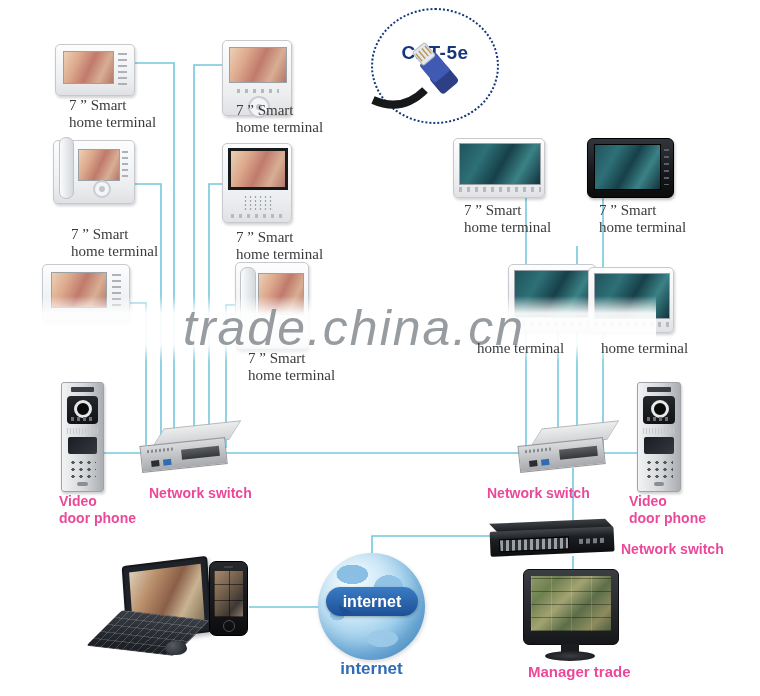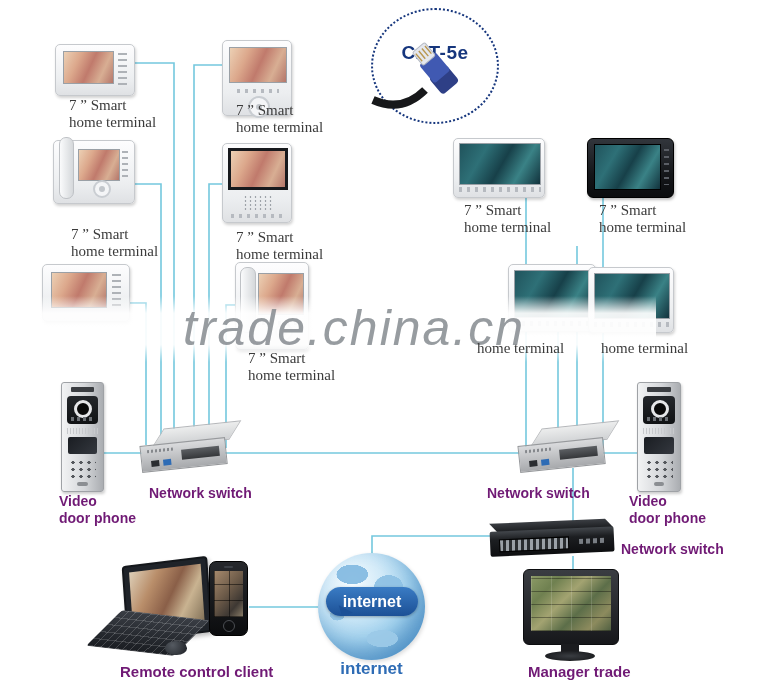--- a/index.html
+++ b/index.html
@@ -23,21 +23,21 @@
   .handset{position:absolute;background:linear-gradient(90deg,#fafbfc,#d5d8db);
            border:1px solid #bfc2c6;border-radius:7px;}
   .blk-body{background:linear-gradient(180deg,#32363c 0%,#15171a 60%,#0b0c0e 100%);
             border:1px solid #000;border-radius:6px;box-shadow:1px 2px 3px rgba(0,0,0,.25);}
   .grille{position:absolute;background-image:radial-gradient(#9ea3a9 1px,transparent 1.2px);
           background-size:5px 4px;}
   
   .tlabel{position:absolute;z-index:45;font-family:"Liberation Serif",serif;font-size:15px;
           line-height:17px;color:var(--label-text,#3b3b3b);white-space:nowrap;}
   .slabel{position:absolute;z-index:45;font-size:14px;line-height:17px;font-weight:600;
-          color:#701a75;white-space:nowrap;}
+          color:#ec4899;white-space:nowrap;}
   
   .doorphone{background:linear-gradient(90deg,#f2f3f4 0%,#d5d7da 55%,#aaadb1 100%);
              border:1px solid #9fa2a6;border-radius:3px;box-shadow:1px 2px 3px rgba(0,0,0,.2);}
   .dp-name{position:absolute;top:4px;left:22%;width:56%;height:5px;background:#3a3d41;border-radius:1px;}
   .dp-cam{position:absolute;top:13px;left:13%;width:74%;height:28px;background:linear-gradient(180deg,#24272b,#101214);border-radius:4px;}
   .dp-lens{position:absolute;left:50%;top:4px;width:12px;height:12px;margin-left:-8px;
            border:3px solid #e6e7e9;border-radius:50%;background:#0a0a0a;}
   .dp-slits{position:absolute;left:12%;bottom:3px;width:76%;height:4px;
             background:repeating-linear-gradient(90deg,#6b6f74 0 3px,transparent 3px 6px);}
   .dp-mic{position:absolute;top:45px;left:13%;width:74%;height:6px;
@@ -333,19 +333,18 @@
   <div class="dev rc-mon" style="left:124px;top:561px;width:86px;height:76px;">
     <div class="rc-scr"></div>
   </div>
   <div class="rc-kb" style="left:99px;top:615px;width:98px;height:36px;"></div>
   <div class="rc-mouse" style="left:165px;top:641px;width:22px;height:14px;"></div>
   <div class="dev rc-phone" style="left:209px;top:561px;width:39px;height:75px;">
     <div class="rc-ph-ear"></div>
     <div class="rc-ph-scr"></div>
     <div class="rc-ph-home"></div>
   </div>
-  <div class="slabel" style="left:120px;top:663px;font-size:15px;">Remote control client</div>
 
   <div class="wm-band">
     <div class="wm-text">trade.china.cn</div>
   </div>
 
 </div>
 
 </body></html>

